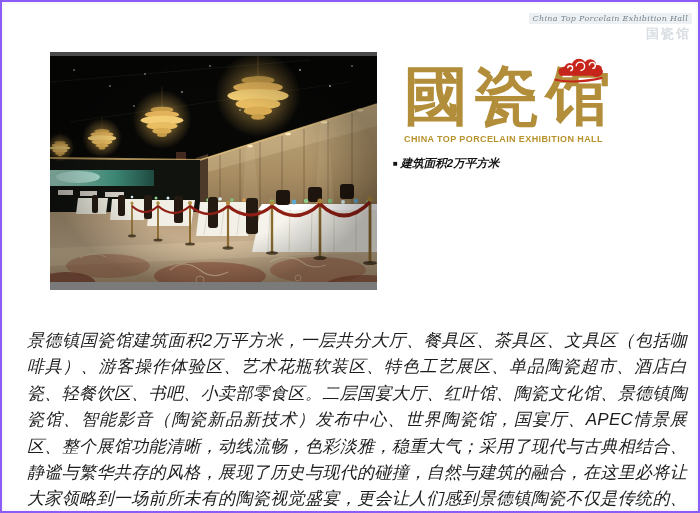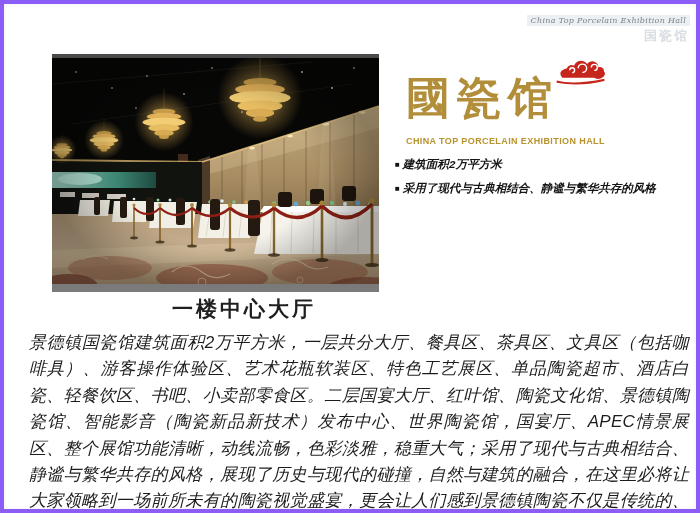--- a/index.html
+++ b/index.html
@@ -1,52 +1,52 @@
 <!DOCTYPE html>
 <html><head>
 <meta charset="utf-8">
 <style>
   * { margin:0; padding:0; box-sizing:border-box; }
   html,body { width:700px; height:513px; background:#f2f2f2; font-family:"Liberation Sans", sans-serif; }
   .slide {
     position:relative; width:700px; height:513px; background:#ffffff;
-    border:4px solid #8b5cf6; box-shadow: inset 0 0 5px rgba(0,0,0,0.07);
+    border:2px solid #8b5cf6; box-shadow: inset 0 0 5px rgba(0,0,0,0.07);
     overflow:hidden;
   }
   
   .corner-script {
     position:absolute; top:11px; right:6px;
     font-family:"DejaVu Serif", serif; font-style:italic;
     font-size:8px; color:#77playing;
     color:#76848f; background:#edf0f2; padding:1px 4px; letter-spacing:.3px;
   }
   .corner-watermark {
     position:absolute; top:23px; right:7px;
     font-size:13px; font-weight:bold; color:#d9dee3; letter-spacing:2px;
   }
   
   .photo-frame { position:absolute; left:48px; top:50px; width:327px; height:238px; }
   .photo-frame svg { display:block; width:327px; height:238px; }
   
   .logo { position:absolute; left:402px; top:54px; width:290px; height:86px; }
   .logo-hanzi {
     position:absolute; left:0; top:0;
-    font-size:44px; line-height:80px; font-weight:bold;
+    font-size:64px; line-height:80px; font-weight:bold;
     color:#b28e3a; letter-spacing:7px; white-space:nowrap;
   }
   .logo-cloud { position:absolute; left:146px; top:0px; width:58px; height:30px; }
   .logo-english {
     position:absolute; left:402px; top:132px;
     font-size:9px; font-weight:bold; color:#b8922c; letter-spacing:.4px; white-space:nowrap;
   }
   
   .features { position:absolute; left:391px; top:149px; width:300px; }
   .feature-item {
     font-size:11.5px; font-weight:bold; font-style:italic;
-    color:#141414; line-height:24px; white-space:nowrap;font-family:Liberation Mono, monospace;
+    color:#141414; line-height:24px; white-space:nowrap;
   }
   .bullet-square { font-size:8px; font-style:normal; margin-right:3px; vertical-align:1px; }
   
   .caption {
     position:absolute; left:80px; top:291px; width:320px; text-align:center;
     font-size:21px; font-weight:bold; color:#1f1f1f; letter-spacing:3px;
   }
   
   .body-text {
     position:absolute; left:25px; top:326px; width:660px;
@@ -290,22 +290,18 @@
         <path d="M18,13 a2.6,2.6 0 1 1 2.6,2.6"></path>
       </g>
     </svg>
   </div>
   <div class="logo-english">CHINA TOP PORCELAIN EXHIBITION HALL</div>
 
   <div class="features">
     <div class="feature-item">
       <span class="bullet-square">■</span><span>建筑面积2万平方米</span>
     </div>
-    <div class="feature-item">
-      <span class="bullet-square">■</span><span>采用了现代与古典相结合、静谧与繁华共存的风格</span>
-    </div>
   </div>
 
-  <div class="caption">一楼中心大厅</div>
 
   <div class="body-text">景德镇国瓷馆建筑面积2万平方米，一层共分大厅、餐具区、茶具区、文具区（包括咖啡具）、游客操作体验区、艺术花瓶软装区、特色工艺展区、单品陶瓷超市、酒店白瓷、轻餐饮区、书吧、小卖部零食区。二层国宴大厅、红叶馆、陶瓷文化馆、景德镇陶瓷馆、智能影音（陶瓷新品新技术）发布中心、世界陶瓷馆，国宴厅、APEC情景展区、整个展馆功能清晰，动线流畅，色彩淡雅，稳重大气；采用了现代与古典相结合、静谧与繁华共存的风格，展现了历史与现代的碰撞，自然与建筑的融合，在这里必将让大家领略到一场前所未有的陶瓷视觉盛宴，更会让人们感到景德镇陶瓷不仅是传统的、民族的，而是世界的。</div>
 
 </div>
 
 </body></html>

